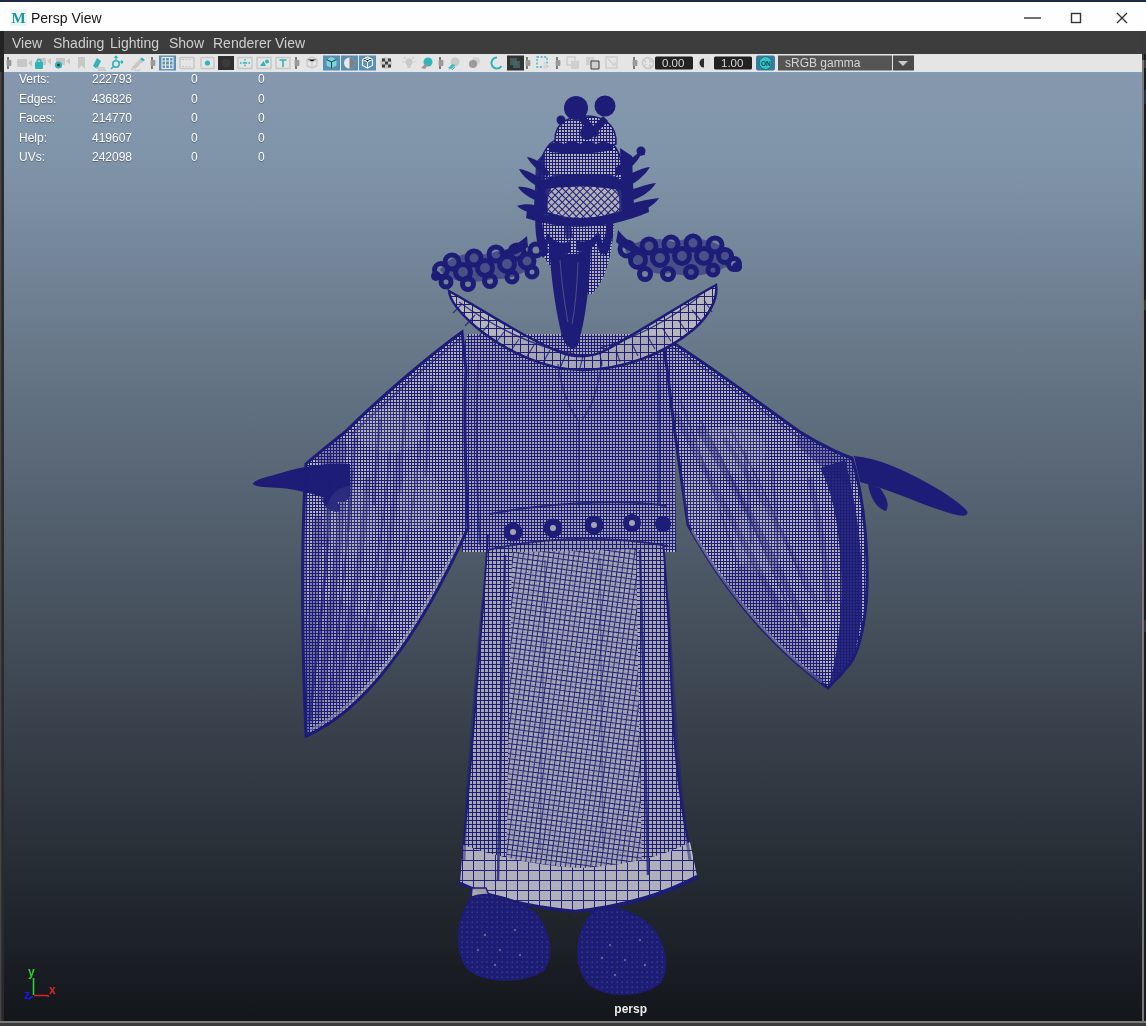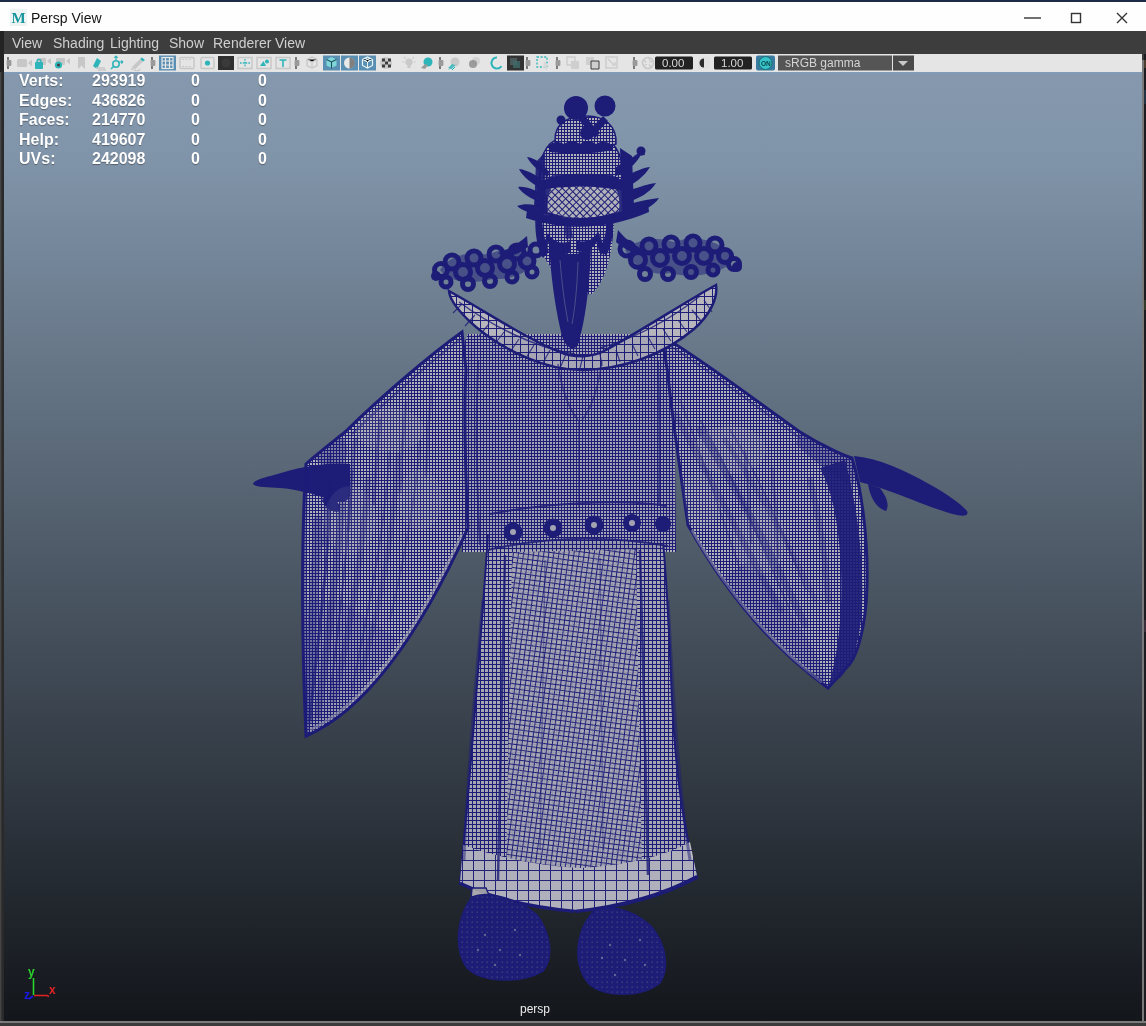--- a/index.html
+++ b/index.html
@@ -8,22 +8,22 @@
   #titlebar{position:absolute;left:0;top:0;width:1146px;height:31px;background:#fefefe;border-top:2px solid #1d2b49;box-sizing:border-box}
   #title-ico{position:absolute;left:10px;top:7px;width:17px;height:17px;background:#eef4f4;text-align:center}
   #title-ico span{color:#17969e;font-weight:bold;font-size:15px;line-height:15px;font-family:"Liberation Serif",serif}
   #title-txt{position:absolute;left:31px;top:8px;font-size:14px;color:#151515}
   .winbtn{position:absolute;top:0;width:45px;height:31px}
   #menubar{position:absolute;left:4px;top:31px;width:1138px;height:23px;background:#3d3d3d}
   .menu{position:absolute;top:4px;font-size:14px;color:#cfcfcf}
   #toolbar{position:absolute;left:4px;top:54px;width:1138px;height:18px;background:#e5e5e5}
   #vp{position:absolute;left:4px;top:72px;width:1138px;height:949px;
       background:linear-gradient(#7e9fc0 0px,#8598ad 2px,#8195aa 80px,#13161b 949px)}
-  .hud{position:absolute;color:#fff;font-size:16px;font-weight:bold;text-shadow:0 1px 1px rgba(0,0,0,0.35)}
-  #persp-lbl{position:absolute;left:516px;top:930px;width:100px;text-align:left;color:#ececec;font-size:12px;font-weight:normal}
+  .hud{position:absolute;color:#fff;font-size:12px;font-weight:normal;text-shadow:0 1px 1px rgba(0,0,0,0.35)}
+  #persp-lbl{position:absolute;left:543px;top:930px;width:100px;text-align:right;color:#ececec;font-size:12px;font-weight:bold}
   #rborder{position:absolute;left:1142px;top:60px;width:2px;height:962px;background:#787878}
   #rdark{position:absolute;left:1144px;top:54px;width:2px;height:972px;background:#1c1c20}
   #bborder{position:absolute;left:0px;top:1021px;width:1146px;height:2px;background:#7b7b7b}
   #bdark{position:absolute;left:0px;top:1023px;width:1146px;height:3px;background:#3a3a3a}
   #lborder{position:absolute;left:0;top:72px;width:4px;height:949px;background:linear-gradient(90deg,#4e4e4e 0px,#2a2a2a 2px)}
 </style>
 </head>
 <body>
   <div id="titlebar">
     <div id="title-ico"><span>M</span></div>
@@ -457,21 +457,21 @@
           <path d="M810,480 C820,520 826,560 828,600" stroke-width="6" opacity="0.3"></path>
           <path d="M762,645 C785,660 805,672 820,680" stroke-width="5" opacity="0.3"></path>
           <path d="M745,452 C748,482 750,512 751,542" stroke-width="3" opacity="0.3"></path>
           <path d="M772,468 C775,498 777,528 778,558" stroke-width="3" opacity="0.28"></path>
         </g>
         <path d="M306,600 C305,650 305,700 306,736 Q350,717 398,640 L340,600 Z" fill="#1d1d78" opacity="0.15" clip-path="url(#clipSL)"></path>
         <path d="M750,560 C790,610 820,650 828,688 Q790,660 720,580 Z" fill="#1d1d78" opacity="0.18" clip-path="url(#clipSR)"></path>
       </g>
     </svg>
     <div class="hud" style="left:15px;top:0px">Verts:</div>
-    <div class="hud" style="left:88px;top:0px">293919</div>
+    <div class="hud" style="left:88px;top:0px">222793</div>
     <div class="hud" style="left:187px;top:0px">0</div>
     <div class="hud" style="left:254px;top:0px">0</div>
     <div class="hud" style="left:15px;top:20px">Edges:</div>
     <div class="hud" style="left:88px;top:20px">436826</div>
     <div class="hud" style="left:187px;top:20px">0</div>
     <div class="hud" style="left:254px;top:20px">0</div>
     <div class="hud" style="left:15px;top:39px">Faces:</div>
     <div class="hud" style="left:88px;top:39px">214770</div>
     <div class="hud" style="left:187px;top:39px">0</div>
     <div class="hud" style="left:254px;top:39px">0</div>

